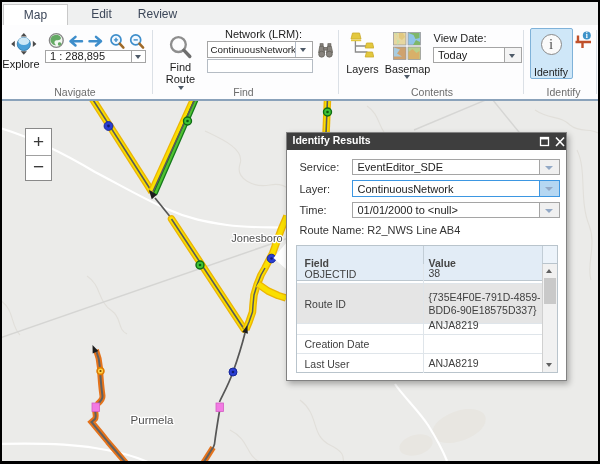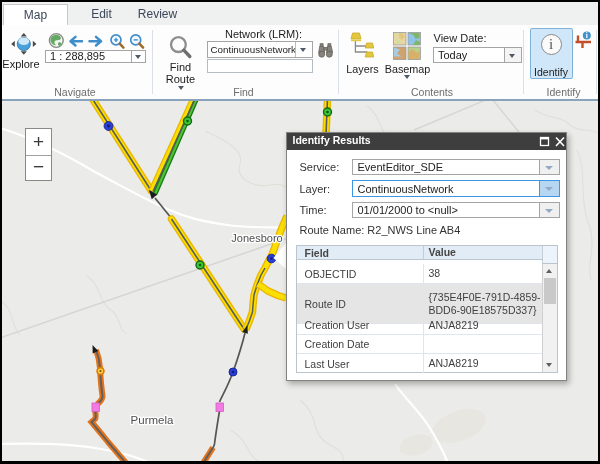--- a/index.html
+++ b/index.html
@@ -285,37 +285,36 @@
           <div class="pbtn" style="background:#b5d7f2;border-left-color:#3d97e2;"></div>
     </div>
     <div class="abs plabel" style="top:69px;">Time:</div>
     <div class="abs pcombo" style="top:69px;">
       <div class="txt">01/01/2000 to &lt;null&gt;</div>
           <div class="pbtn"></div>
     </div>
     <div class="abs plabel" style="top:88.5px;">Route Name: R2_NWS Line AB4</div>
 
     <div class="abs" id="ptable">
-      <div class="abs" style="left:0;top:0;width:245px;height:14px;background:#e2ecf6;border-bottom:1px solid #bcc7cf;box-sizing:border-box;">
+      <div class="abs" style="left:0;top:0;width:245px;height:35px;background:#e2ecf6;border-bottom:1px solid #bcc7cf;box-sizing:border-box;">
         <div class="tc1" style="font-weight:bold;color:#464646;">Field</div>
         <div class="tc2" style="font-weight:bold;color:#464646;">Value</div>
         <div class="colsep" style="background:#c2cdd6;"></div>
       </div>
       <div class="abs trow" style="top:18px;height:20px;">
             <div class="tc1">OBJECTID</div>
             <div class="tc2">38</div>
             <div class="colsep"></div>
           </div>
       <div class="abs trow" style="top:38px;height:40px;background:#e5e5e5;text-decoration:underline;">
             <div class="tc1">Route ID</div>
             <div class="tc2">{735E4F0E-791D-4859-<br>BDD6-90E18575D337}</div>
             <div class="colsep"></div>
           </div>
       <div class="abs trow" style="top:70px;height:19px;">
-            <div class="tc1">Creation User</div>
             <div class="tc2">ANJA8219</div>
             <div class="colsep"></div>
           </div>
       <div class="abs trow" style="top:89px;height:19px;">
             <div class="tc1">Creation Date</div>
             <div class="colsep"></div>
           </div>
       <div class="abs trow" style="top:108px;height:19px;border-bottom:none;">
             <div class="tc1">Last User</div>
             <div class="tc2">ANJA8219</div>

